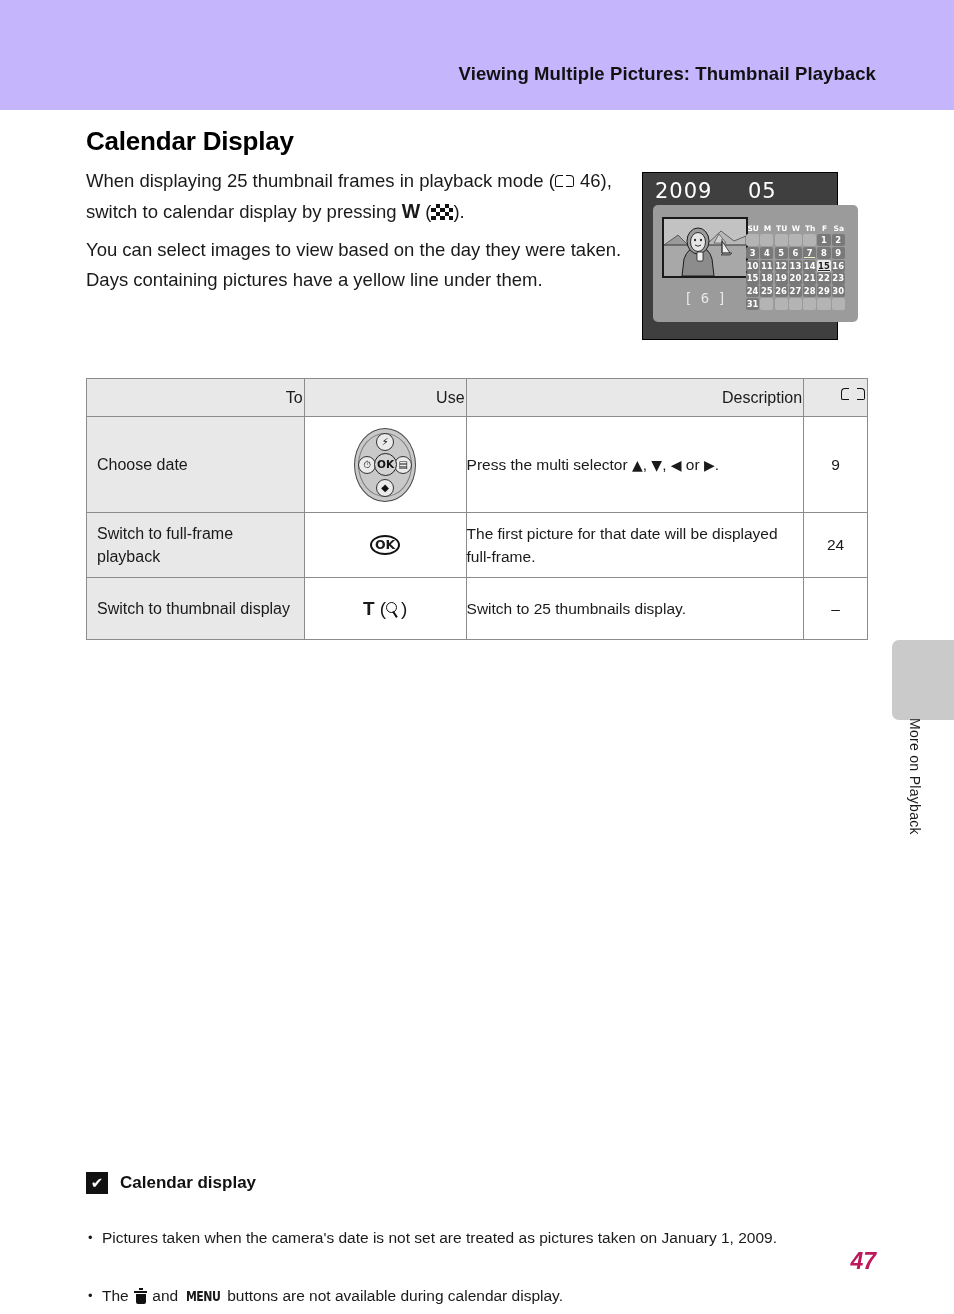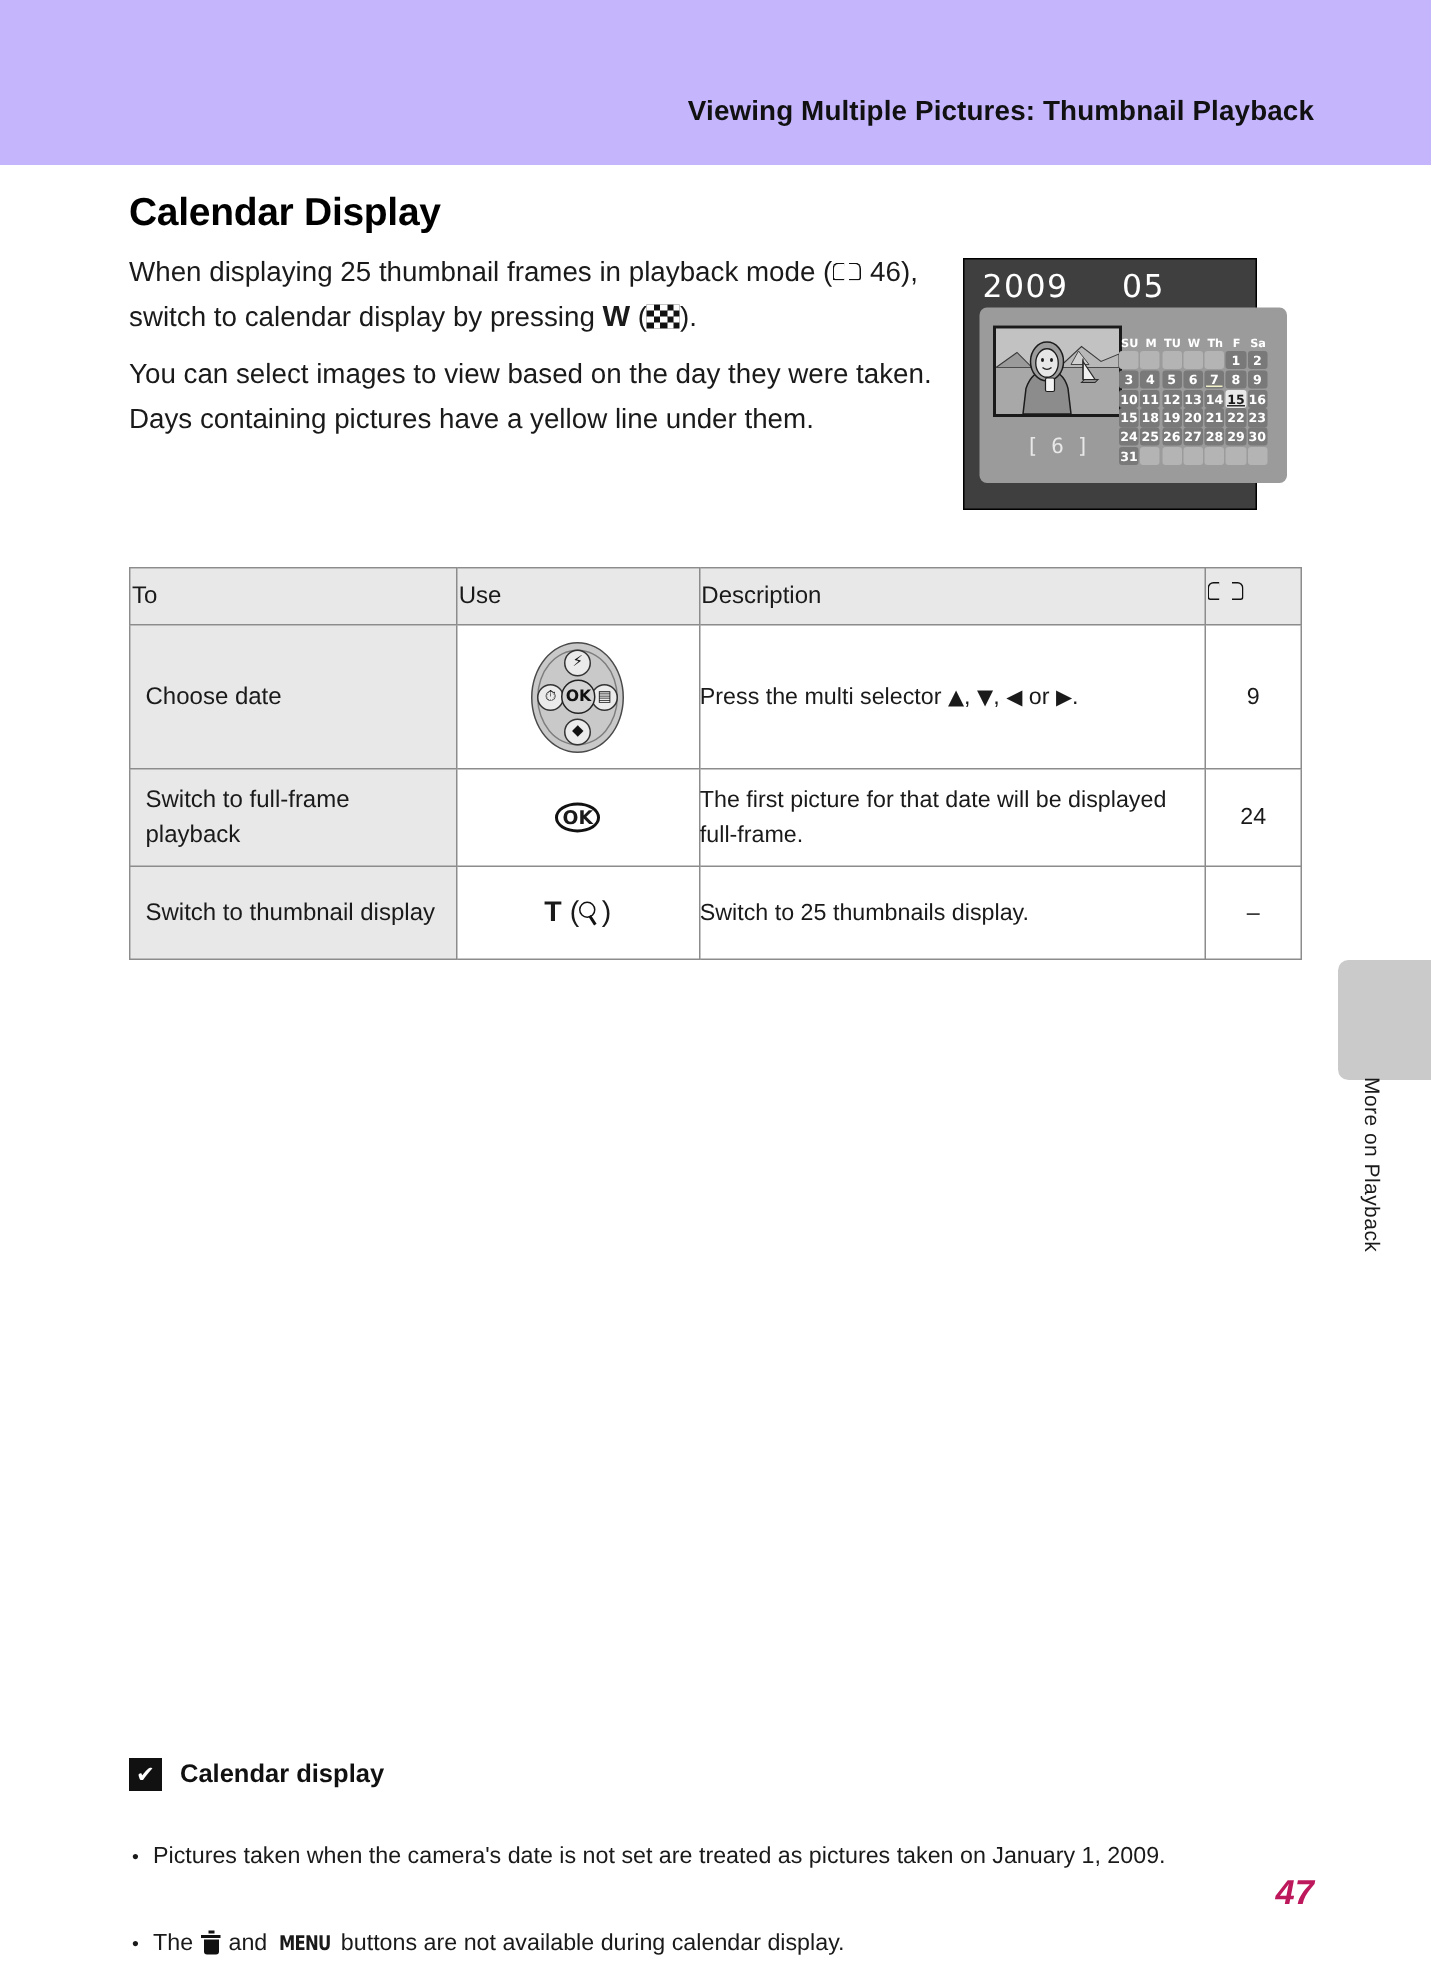--- a/index.html
+++ b/index.html
@@ -229,21 +229,21 @@
   .tbl td, .tbl th {
     border: 1.5px solid #8c8c8c;
     box-sizing: border-box;
     vertical-align: middle;
   }
   .tbl thead th {
     background: #e8e8e8;
     font-weight: normal;
     font-size: 16px;
     height: 38px;
-    text-align: left;
+    text-align: right;
     color: #1a1a1a;
   }
   .col-to    { width: 218px; }
   .col-use   { width: 162px; }
   .col-desc  { width: 338px; }
   .col-ref   { width: 64px; }
 
   .tbl td.c-to {
     background: #e8e8e8;
     padding: 9px 10px;

